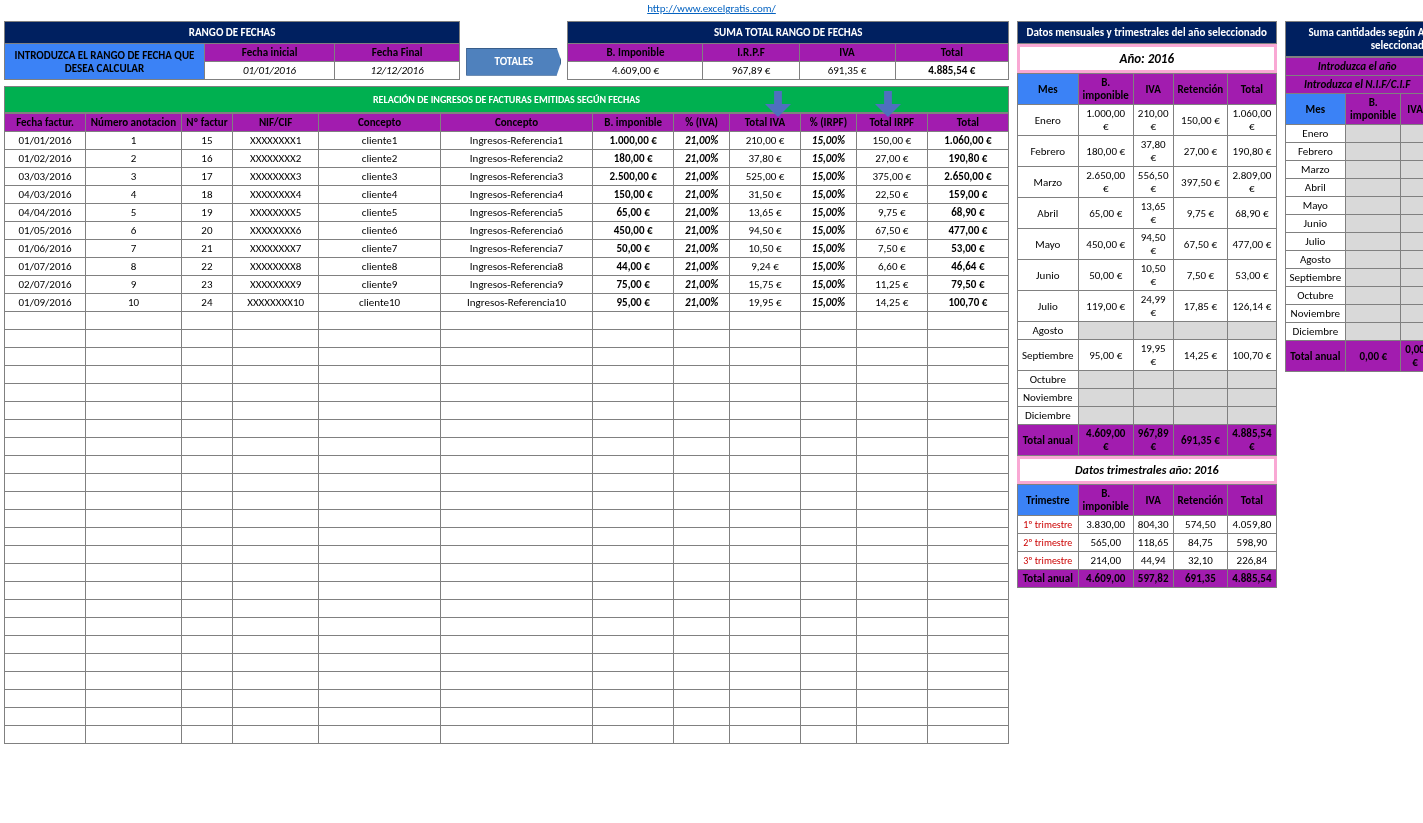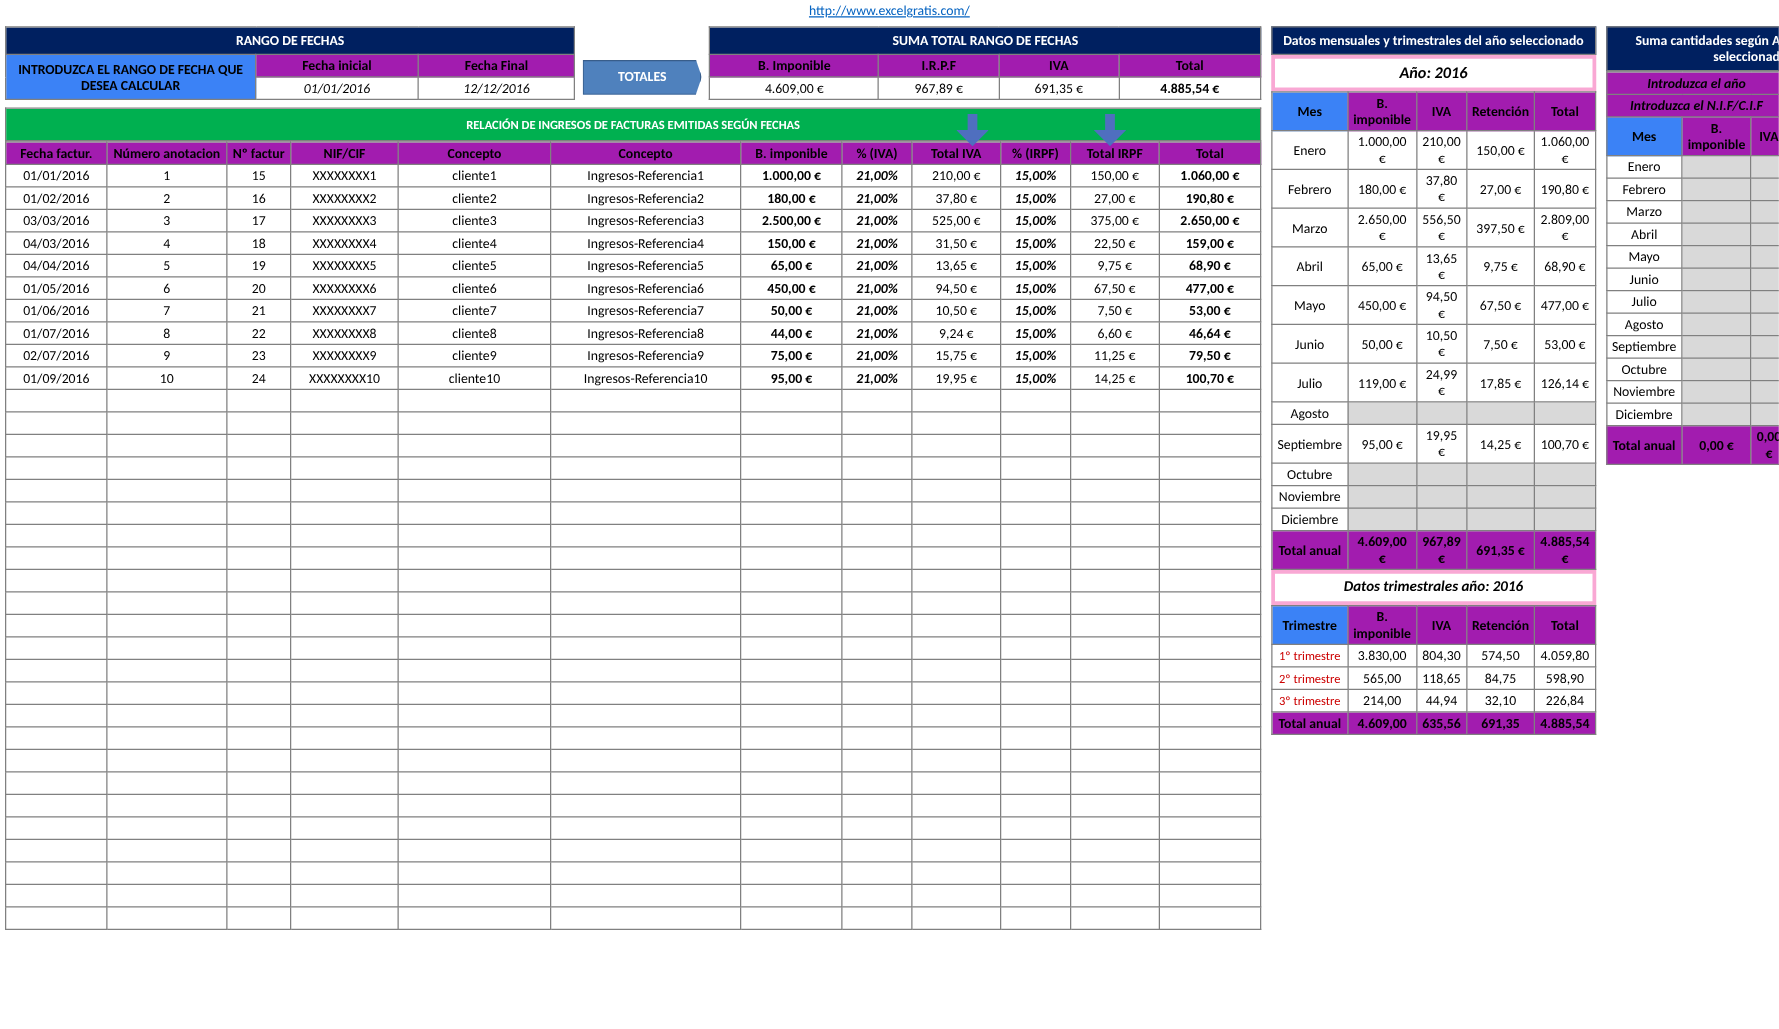--- a/index.html
+++ b/index.html
@@ -745,21 +745,21 @@
               <td>214,00</td>
               <td>44,94</td>
               <td>32,10</td>
               <td>226,84</td>
             </tr>
           </tbody>
       <tbody>
             <tr class="tot-peach">
         <td>Total anual</td>
         <td>4.609,00</td>
-        <td>635,56</td>
+        <td>597,82</td>
         <td>691,35</td>
         <td>4.885,54</td>
       </tr>
     </tbody>
         </table>
   </div>
 
   <div>
     <div class="hdr-dark">Suma cantidades según  AÑO y  (NIF/CIF )  seleccionado</div>
     <table>

